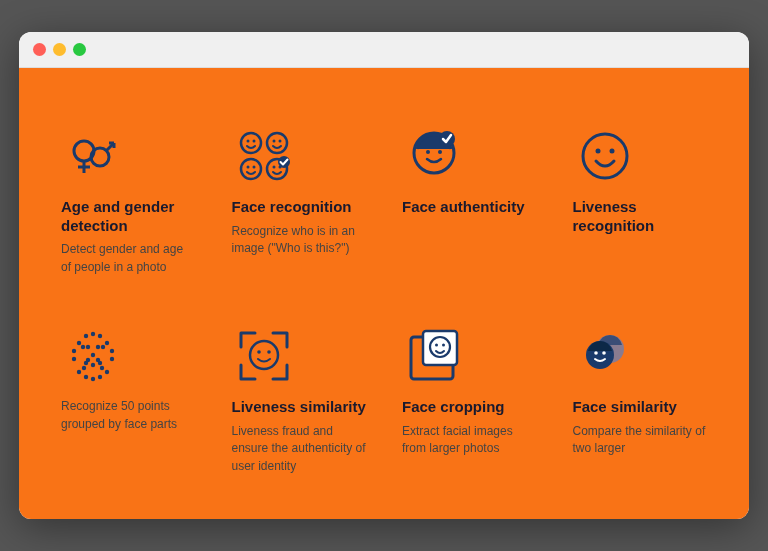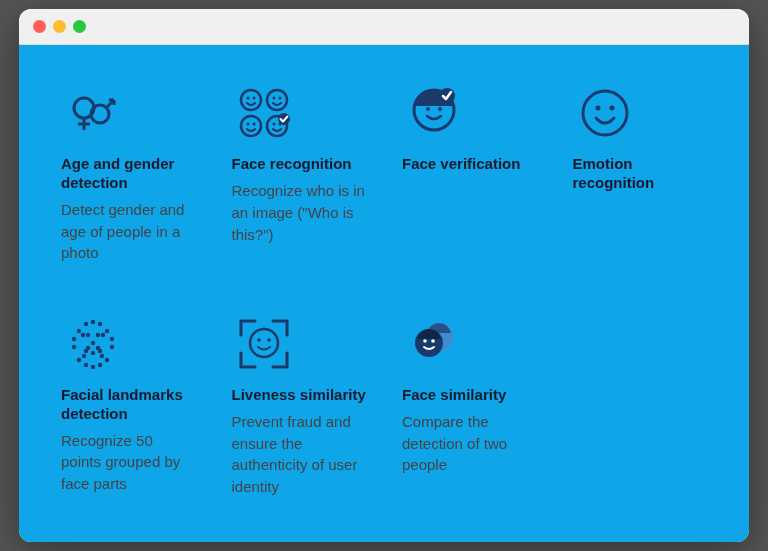--- a/index.html
+++ b/index.html
@@ -41,22 +41,22 @@
       width: 13px;
       height: 13px;
       border-radius: 50%;
     }
 
     .tl-red { background: #ff5f57; }
     .tl-yellow { background: #febc2e; }
     .tl-green { background: #28c840; }
 
     .content {
-      padding: 20px 24px 28px 24px;
-      background: #0ea5e9;
+      padding: 40px 24px 28px 24px;
+      background: #f97316;
     }
 
     .grid {
       display: grid;
       grid-template-columns: repeat(4, 1fr);
       gap: 0;
     }
 
     .card {
       display: flex;
@@ -82,21 +82,21 @@
 
     .card-title {
       font-size: 15px;
       font-weight: 700;
       color: #1a1a2e;
       margin-bottom: 6px;
       line-height: 1.25;
     }
 
     .card-desc {
-      font-size: 15px;
+      font-size: 12px;
       color: #444;
       line-height: 1.45;
     }
   </style>
 </head>
 <body>
 
 <div class="window">
   <div class="titlebar">
     <div class="traffic-lights">
@@ -169,33 +169,33 @@
 
             <circle cx="23" cy="25" r="2" fill="#1a3a6b"></circle>
             <circle cx="35" cy="25" r="2" fill="#1a3a6b"></circle>
 
             <path d="M22 32 Q29 38 36 32" stroke="#1a3a6b" stroke-width="2.5" fill="none" stroke-linecap="round"></path>
 
             <circle cx="42" cy="12" r="8" fill="#1a3a6b"></circle>
             <path d="M38 12 L41 15 L46 8" stroke="white" stroke-width="2.5" fill="none" stroke-linecap="round" stroke-linejoin="round"></path>
           </svg>
         </div>
-        <div class="card-title">Face verification</div>
+        <div class="card-title">Face authenticity</div>
       </div>
 
       <div class="card">
         <div class="icon-wrap">
           <svg viewBox="0 0 58 58" fill="none" xmlns="http://www.w3.org/2000/svg">
             <circle cx="29" cy="29" r="22" stroke="#1a3a6b" stroke-width="3" fill="none"></circle>
             <circle cx="22" cy="24" r="2.5" fill="#1a3a6b"></circle>
             <circle cx="36" cy="24" r="2.5" fill="#1a3a6b"></circle>
             <path d="M20 34 Q29 44 38 34" stroke="#1a3a6b" stroke-width="3" fill="none" stroke-linecap="round"></path>
           </svg>
         </div>
-        <div class="card-title">Emotion recognition</div>
+        <div class="card-title">Liveness recognition</div>
       </div>
 
       <div style="grid-column:1/-1; height:16px;"></div>
 
       <div class="card">
         <div class="icon-wrap">
           <svg viewBox="0 0 58 58" fill="none" xmlns="http://www.w3.org/2000/svg">
 
             <circle cx="29" cy="7" r="2.2" fill="#1a3a6b"></circle>
             <circle cx="22" cy="9" r="2.2" fill="#1a3a6b"></circle>
@@ -224,21 +224,20 @@
             <circle cx="20" cy="41" r="2.2" fill="#1a3a6b"></circle>
             <circle cx="38" cy="41" r="2.2" fill="#1a3a6b"></circle>
 
             <circle cx="15" cy="45" r="2.2" fill="#1a3a6b"></circle>
             <circle cx="43" cy="45" r="2.2" fill="#1a3a6b"></circle>
             <circle cx="22" cy="50" r="2.2" fill="#1a3a6b"></circle>
             <circle cx="36" cy="50" r="2.2" fill="#1a3a6b"></circle>
             <circle cx="29" cy="52" r="2.2" fill="#1a3a6b"></circle>
           </svg>
         </div>
-        <div class="card-title">Facial landmarks detection</div>
         <div class="card-desc">Recognize 50 points grouped by face parts</div>
       </div>
 
       <div class="card">
         <div class="icon-wrap">
           <svg viewBox="0 0 58 58" fill="none" xmlns="http://www.w3.org/2000/svg">
 
             <path d="M6 20 L6 6 L20 6" stroke="#1a3a6b" stroke-width="3" fill="none" stroke-linecap="round" stroke-linejoin="round"></path>
 
             <path d="M38 6 L52 6 L52 20" stroke="#1a3a6b" stroke-width="3" fill="none" stroke-linecap="round" stroke-linejoin="round"></path>
@@ -247,41 +246,58 @@
 
             <path d="M38 52 L52 52 L52 38" stroke="#1a3a6b" stroke-width="3" fill="none" stroke-linecap="round" stroke-linejoin="round"></path>
 
             <circle cx="29" cy="28" r="14" stroke="#1a3a6b" stroke-width="2.5" fill="none"></circle>
             <circle cx="24" cy="25" r="1.8" fill="#1a3a6b"></circle>
             <circle cx="34" cy="25" r="1.8" fill="#1a3a6b"></circle>
             <path d="M23 32 Q29 37 35 32" stroke="#1a3a6b" stroke-width="2" fill="none" stroke-linecap="round"></path>
           </svg>
         </div>
         <div class="card-title">Liveness similarity</div>
-        <div class="card-desc">Prevent fraud and ensure the authenticity of user identity</div>
-      </div>
-
+        <div class="card-desc">Liveness fraud and ensure the authenticity of user identity</div>
+      </div>
+
+      <div class="card">
+        <div class="icon-wrap">
+          <svg viewBox="0 0 58 58" fill="none" xmlns="http://www.w3.org/2000/svg">
+
+            <rect x="6" y="10" width="42" height="42" rx="3" stroke="#1a3a6b" stroke-width="3" fill="none"></rect>
+
+            <rect x="18" y="4" width="34" height="34" rx="3" stroke="#1a3a6b" stroke-width="2.5" fill="white"></rect>
+
+            <circle cx="35" cy="20" r="10" stroke="#1a3a6b" stroke-width="2.2" fill="none"></circle>
+            <circle cx="31.5" cy="18" r="1.5" fill="#1a3a6b"></circle>
+            <circle cx="38.5" cy="18" r="1.5" fill="#1a3a6b"></circle>
+            <path d="M31 24 Q35 28 39 24" stroke="#1a3a6b" stroke-width="2" fill="none" stroke-linecap="round"></path>
+          </svg>
+        </div>
+        <div class="card-title">Face cropping</div>
+        <div class="card-desc">Extract facial images from larger photos</div>
+      </div>
 
       <div class="card">
         <div class="icon-wrap">
           <svg viewBox="0 0 58 58" fill="none" xmlns="http://www.w3.org/2000/svg">
 
             <circle cx="34" cy="22" r="14" fill="#5a7fc4" opacity="0.7"></circle>
 
             <path d="M22 18 Q25 8 34 8 Q43 8 46 18" fill="#1a3a6b" opacity="0.7"></path>
 
             <circle cx="24" cy="28" r="14" fill="#1a3a6b"></circle>
 
             <path d="M12 24 Q15 14 24 14 Q33 14 36 24" fill="#0d2847"></path>
 
             <circle cx="20" cy="26" r="1.8" fill="white"></circle>
             <circle cx="28" cy="26" r="1.8" fill="white"></circle>
 
             <path d="M19 32 Q24 36 29 32" stroke="white" stroke-width="2" fill="none" stroke-linecap="round"></path>
           </svg>
         </div>
         <div class="card-title">Face similarity</div>
-        <div class="card-desc">Compare the detection of two people</div>
+        <div class="card-desc">Compare the similarity of two larger</div>
       </div>
 
     </div>
   </div>
 </div>
 
 </body></html>

